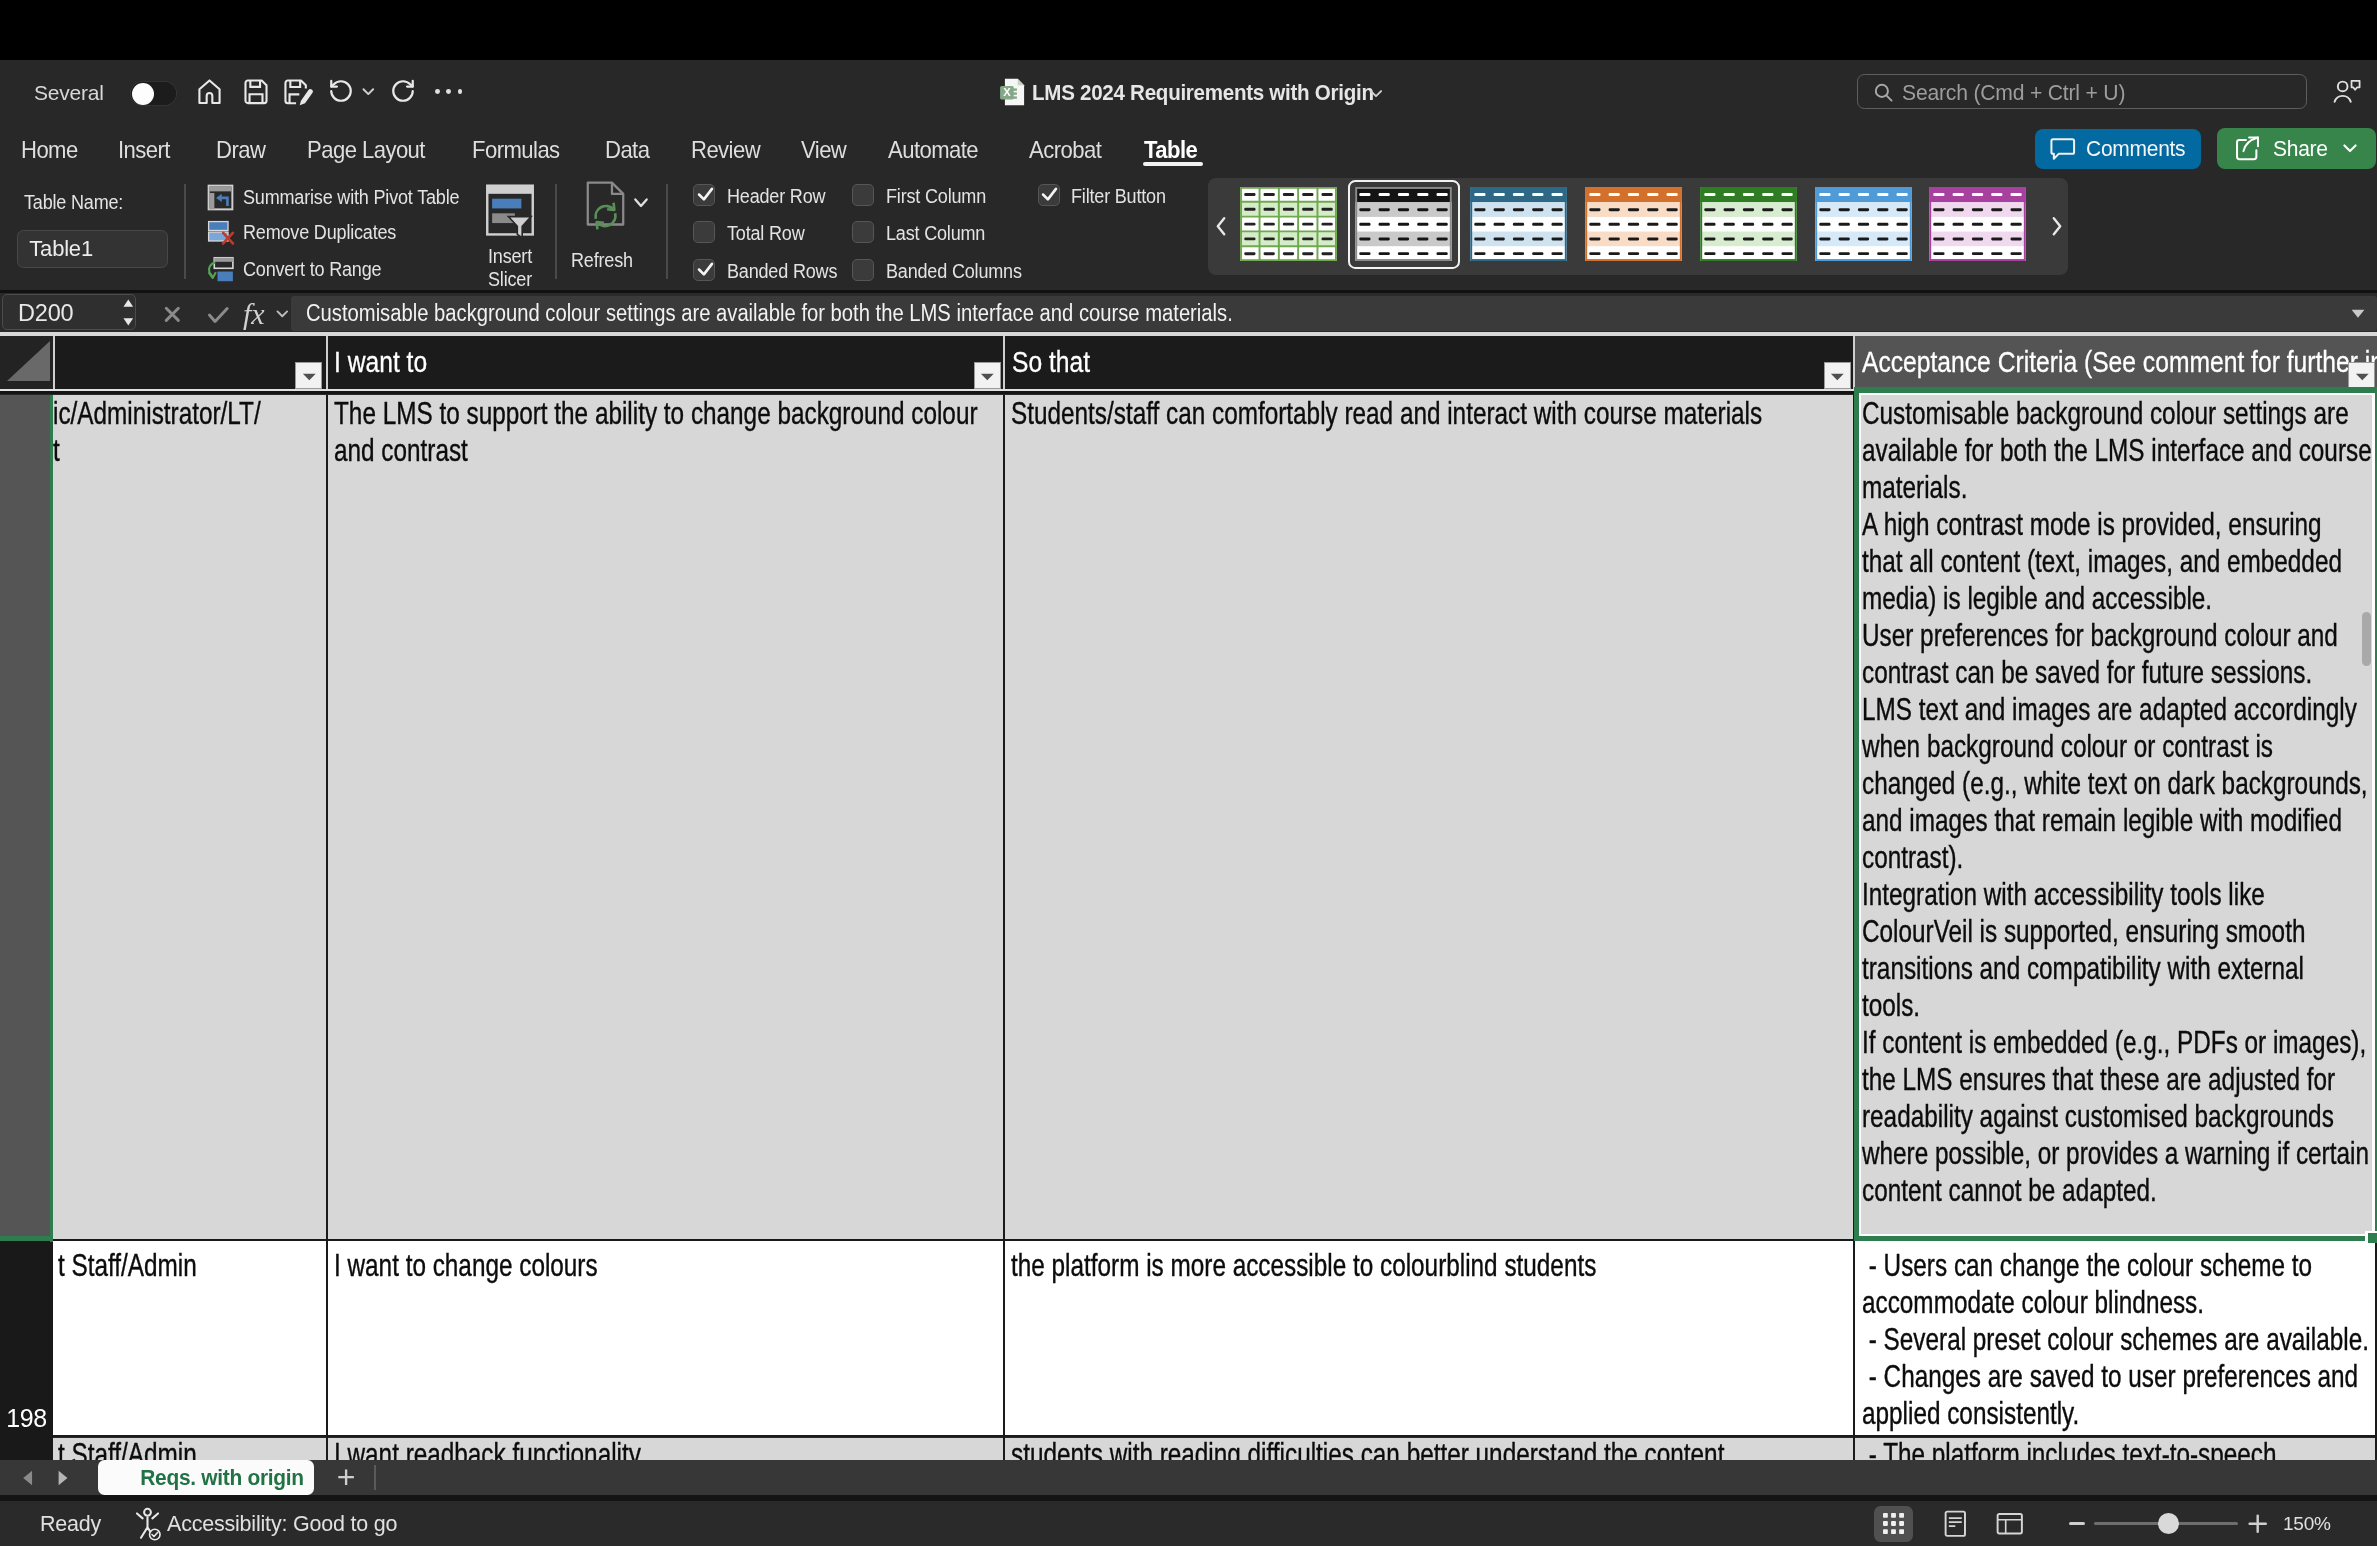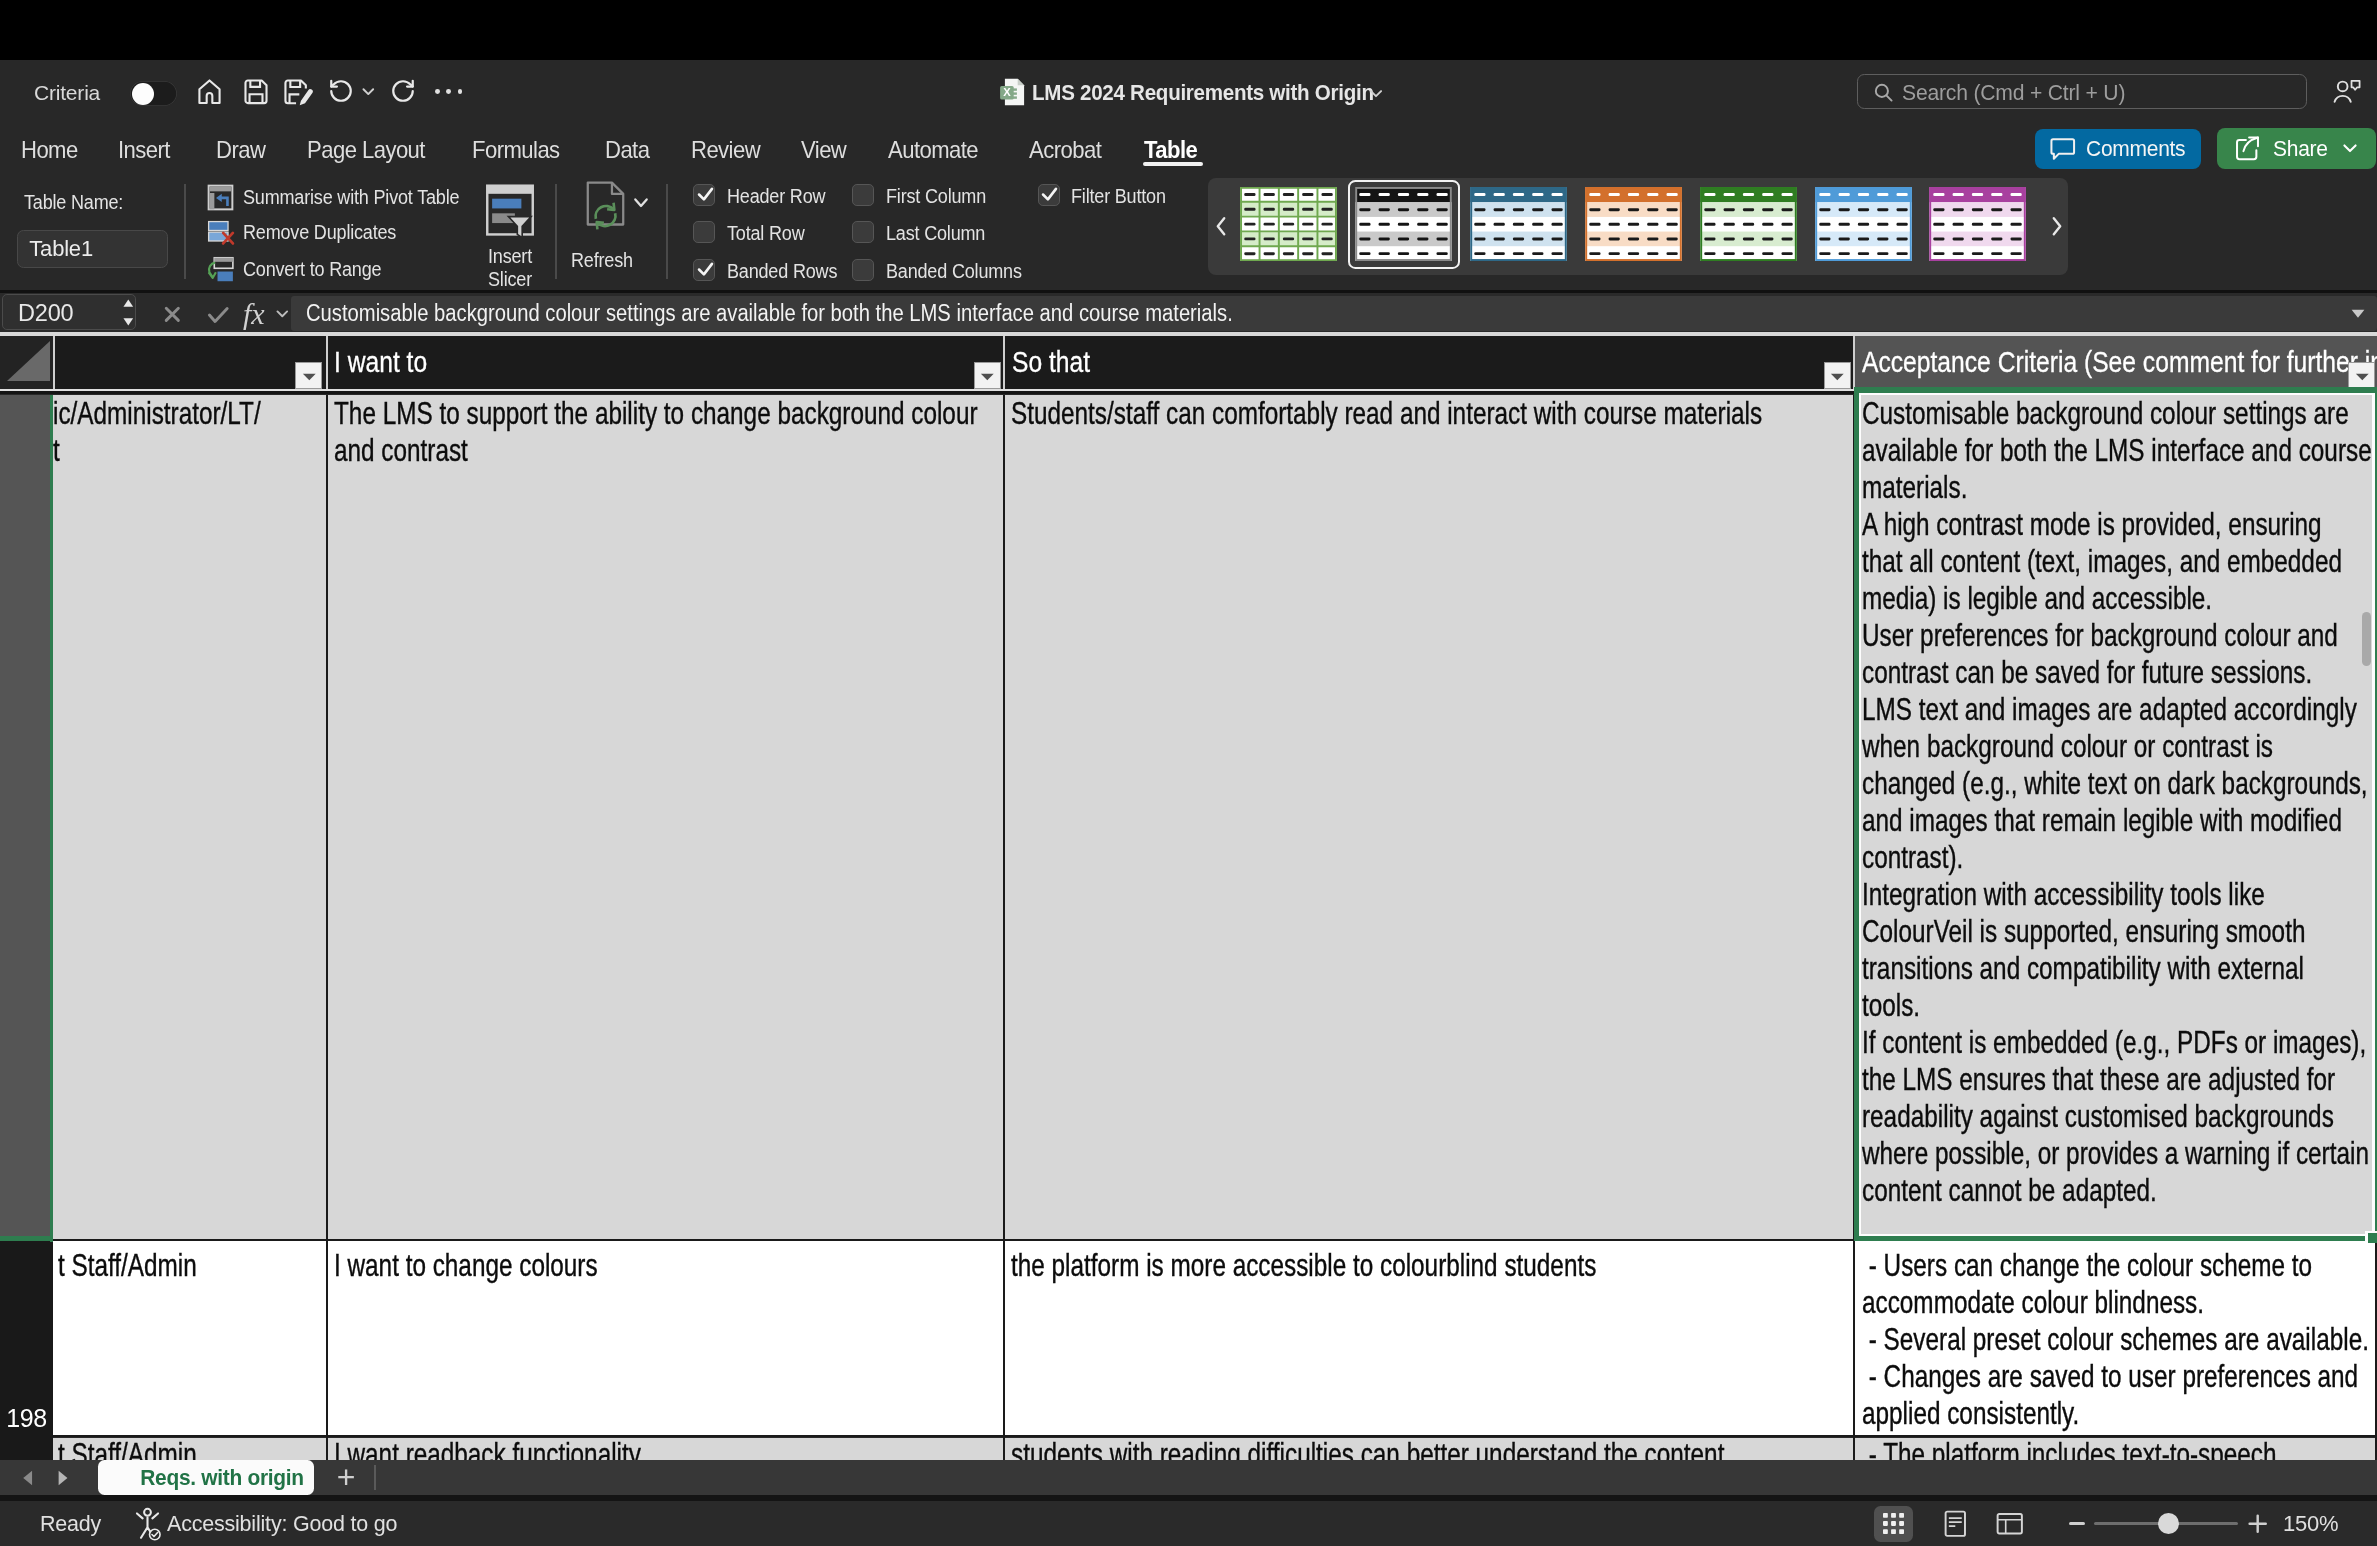--- a/index.html
+++ b/index.html
@@ -17,21 +17,21 @@
   .tab { position:absolute; font-size:24px; letter-spacing:-0.6px; color:#dedede; transform:scaleX(0.92); transform-origin:0 50%; }
   .rlabel { font-size:19.4px; letter-spacing:-0.2px; color:#e3e3e3; position:absolute; transform:scaleX(0.93); transform-origin:0 50%; }
   .cklabel { font-size:19.4px; letter-spacing:-0.2px; color:#e3e3e3; position:absolute; transform:scaleX(0.93); transform-origin:0 50%; }
 </style>
 </head>
 <body>
 <div class="page">
 
   <div class="abs" style="left:0;top:0;width:2377px;height:60px;background:#000;"></div>
 
-  <div class="abs chrome" style="left:34px;top:81px;height:24px;display:flex;align-items:center;font-size:21px;letter-spacing:-0.2px;color:#d8d8d8;">Criteria</div>
+  <div class="abs chrome" style="left:34px;top:81px;height:24px;display:flex;align-items:center;font-size:21px;letter-spacing:-0.2px;color:#d8d8d8;">Several</div>
 
   <div class="abs" style="left:130px;top:81px;width:47px;height:25px;border-radius:13px;background:#1c1c1c;box-shadow:inset 0 0 0 0.8px #3a3a3a;">
     <div class="abs" style="left:1.6px;top:1.6px;width:22px;height:22px;border-radius:50%;background:#fdfdfd;"></div>
   </div>
 
   <svg class="abs" style="left:197px;top:78px;" width="25" height="27.5" viewBox="0 0 31 34">
     <path d="M3 14 L15.5 3 L28 14 L28 31 L19 31 L19 22 a3.5 3.5 0 0 0 -7 0 L12 31 L3 31 Z" fill="none" stroke="#e8e8e8" stroke-width="2.6" stroke-linejoin="round"></path>
   </svg>
 
   <svg class="abs" style="left:243px;top:78px;" width="26" height="27.5" viewBox="0 0 32 34">
@@ -670,15 +670,15 @@
   <svg class="abs" style="left:1996px;top:1510px;" width="27.5" height="27.5" viewBox="0 0 34 34">
     <rect x="2" y="5" width="30" height="24" rx="2" fill="none" stroke="#d5d5d5" stroke-width="2.4"></rect>
     <path d="M2 12 H32 M12 12 V29" stroke="#d5d5d5" stroke-width="2"></path>
   </svg>
   <div class="abs" style="left:2069px;top:1522px;width:16px;height:3.2px;background:#cfcfcf;border-radius:1.6px;"></div>
   <div class="abs" style="left:2094px;top:1522px;width:144px;height:3.2px;background:#6e6e6e;border-radius:1.6px;"></div>
   <div class="abs" style="left:2158px;top:1513px;width:21px;height:21px;border-radius:50%;background:#d9d9d9;"></div>
   <svg class="abs" style="left:2248px;top:1514px;" width="19.4" height="19.4" viewBox="0 0 24 24">
     <path d="M12 2 V22 M2 12 H22" stroke="#cfcfcf" stroke-width="3" stroke-linecap="round"></path>
   </svg>
-  <div class="abs" style="left:2283px;top:1501px;height:45px;display:flex;align-items:center;font-size:22px;color:#e0e0e0;letter-spacing:-0.2px;">150%</div>
+  <div class="abs" style="left:2283px;top:1501px;height:45px;display:flex;align-items:center;font-size:19px;color:#e0e0e0;letter-spacing:-0.2px;">150%</div>
 </div>
 
 
 </body></html>

